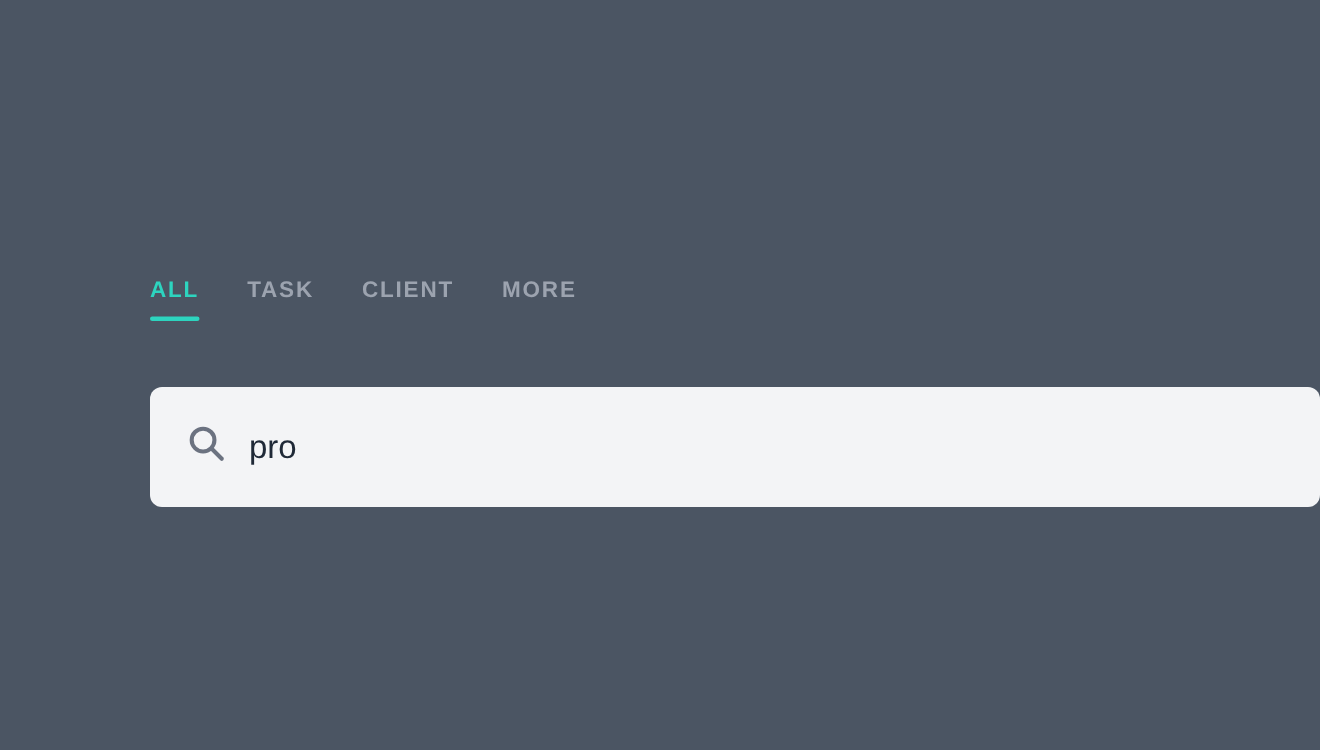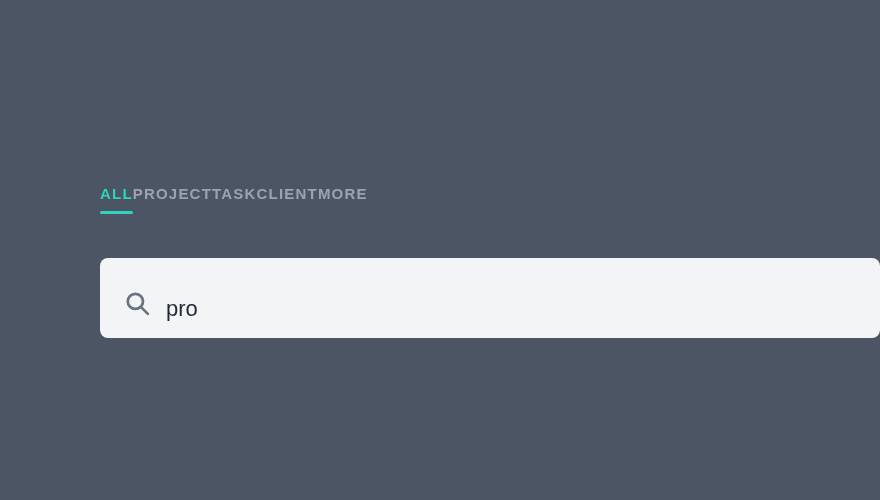--- a/index.html
+++ b/index.html
@@ -22,20 +22,21 @@
       background-color: #4b5563;
       position: relative;
     }
 
     .nav-tabs {
       position: absolute;
       top: 185px;
       left: 100px;
       display: flex;
       align-items: center;
+      gap: 32px;
     }
 
     .nav-tab {
       color: #9ca3af;
       font-size: 15px;
       font-weight: 600;
       letter-spacing: 0.08em;
       cursor: pointer;
       padding-bottom: 8px;
       position: relative;
@@ -60,21 +61,21 @@
     .search-container {
       position: absolute;
       top: 258px;
       left: 100px;
       right: 0;
       width: 780px;
       background-color: #f3f4f6;
       border-radius: 8px;
       height: 80px;
       display: flex;
-      align-items: flex-end;
+      align-items: center;
       padding: 16px 24px;
     }
 
     .search-icon {
       color: #6b7280;
       font-size: 22px;
       margin-right: 16px;
       flex-shrink: 0;
     }
 
@@ -92,21 +93,20 @@
       color: #9ca3af;
     }
   </style>
 </head>
 <body>
 
 <div class="page-container">
 
   <nav class="nav-tabs">
     <span class="nav-tab active">ALL</span>
-    <span class="nav-tab">PROJECT</span>
     <span class="nav-tab">TASK</span>
     <span class="nav-tab">CLIENT</span>
     <span class="nav-tab">MORE</span>
   </nav>
 
   <div class="search-container">
     <span class="search-icon">
       <svg width="26" height="26" viewBox="0 0 24 24" fill="none" stroke="#6b7280" stroke-width="2.5" stroke-linecap="round" stroke-linejoin="round">
         <circle cx="10.5" cy="10.5" r="7"></circle>
         <line x1="16" y1="16" x2="22" y2="22"></line>

